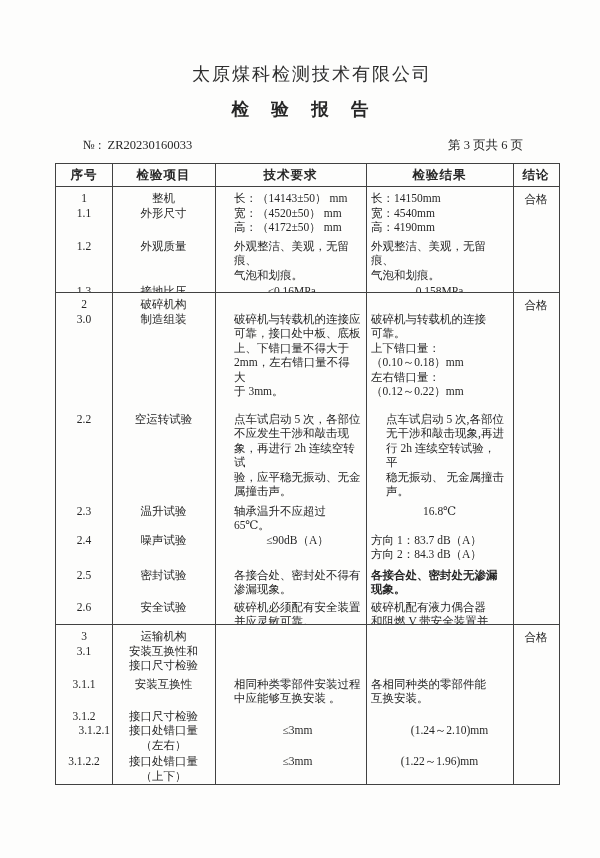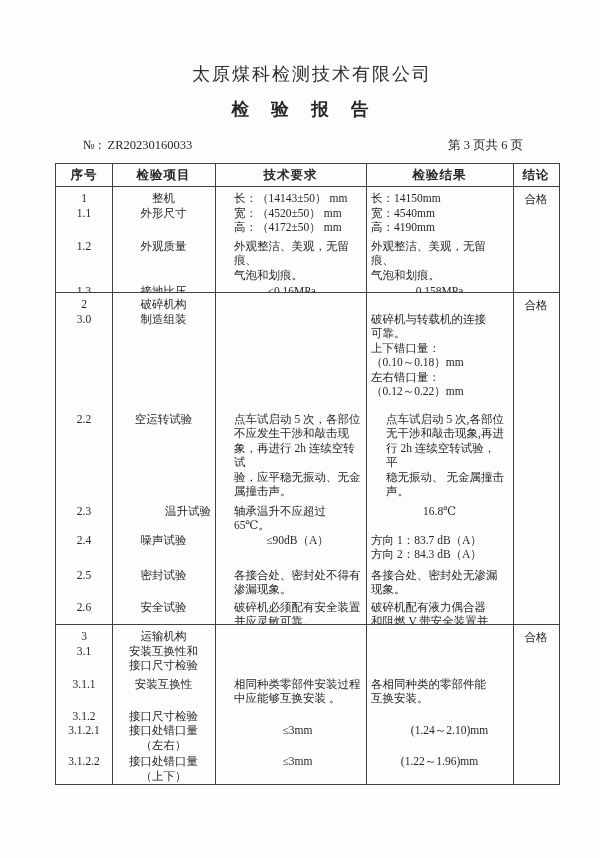--- a/index.html
+++ b/index.html
@@ -105,52 +105,57 @@
           <div class="cell c-res center" style="grid-area: 3 / 4; padding-top: 2px;">0.158MPa</div>
           <div class="cell c-concl" style="grid-row: 1 / span 3;">合格</div>
         </div>
         <div class="section s2">
           <div class="cell c-no" style="grid-area: 1 / 1;">2</div>
           <div class="cell c-item" style="grid-area: 1 / 2;">破碎机构</div>
           <div class="cell c-req" style="grid-area: 1 / 3;"></div>
           <div class="cell c-res" style="grid-area: 1 / 4;"></div>
           <div class="cell c-no" style="grid-area: 2 / 1;">3.0</div>
           <div class="cell c-item" style="grid-area: 2 / 2;">制造组装</div>
+          <div class="cell c-req" style="grid-area: 2 / 3;">破碎机与转载机的连接应
+可靠，接口处中板、底板
+上、下错口量不得大于
+2mm，左右错口量不得大
+于 3mm。</div>
           <div class="cell c-res" style="grid-area: 2 / 4;">破碎机与转载机的连接
 可靠。
 上下错口量：
 （0.10～0.18）mm
 左右错口量：
 （0.12～0.22）mm</div>
           <div class="cell c-no" style="grid-area: 3 / 1; padding-top: 13px;">2.2</div>
           <div class="cell c-item" style="grid-area: 3 / 2; padding-top: 13px;">空运转试验</div>
           <div class="cell c-req" style="grid-area: 3 / 3; padding-top: 13px;">点车试启动 5 次，各部位
 不应发生干涉和敲击现
 象，再进行 2h 连续空转试
 验，应平稳无振动、无金
 属撞击声。</div>
           <div class="cell c-res" style="grid-area: 3 / 4; padding-top: 13px; padding-left: 20px;">点车试启动 5 次,各部位
 无干涉和敲击现象,再进
 行 2h 连续空转试验， 平
 稳无振动、 无金属撞击
 声。</div>
           <div class="cell c-no" style="grid-area: 4 / 1; padding-top: 5px;">2.3</div>
-          <div class="cell c-item" style="grid-area: 4 / 2; padding-top: 5px; text-align: right;">温升试验</div>
+          <div class="cell c-item" style="grid-area: 4 / 2; padding-top: 5px;">温升试验</div>
           <div class="cell c-req" style="grid-area: 4 / 3; padding-top: 5px;">轴承温升不应超过 65℃。</div>
           <div class="cell c-res center" style="grid-area: 4 / 4; padding-top: 5px;">16.8℃</div>
           <div class="cell c-no" style="grid-area: 5 / 1;">2.4</div>
           <div class="cell c-item" style="grid-area: 5 / 2;">噪声试验</div>
           <div class="cell c-req center" style="grid-area: 5 / 3;">≤90dB（A）</div>
           <div class="cell c-res" style="grid-area: 5 / 4;">方向 1：83.7 dB（A）
 方向 2：84.3 dB（A）</div>
           <div class="cell c-no" style="grid-area: 6 / 1; padding-top: 6px;">2.5</div>
           <div class="cell c-item" style="grid-area: 6 / 2; padding-top: 6px;">密封试验</div>
           <div class="cell c-req" style="grid-area: 6 / 3; padding-top: 6px;">各接合处、密封处不得有
 渗漏现象。</div>
-          <div class="cell c-res" style="grid-area: 6 / 4; padding-top: 6px;">各接合处、密封处无渗漏
+          <div class="cell c-res" style="grid-area: 6 / 4; padding-top: 6px; font-weight: bold;">各接合处、密封处无渗漏
 现象。</div>
           <div class="cell c-no" style="grid-area: 7 / 1; padding-top: 3px;">2.6</div>
           <div class="cell c-item" style="grid-area: 7 / 2; padding-top: 3px;">安全试验</div>
           <div class="cell c-req" style="grid-area: 7 / 3; padding-top: 3px;">破碎机必须配有安全装置
 并应灵敏可靠。</div>
           <div class="cell c-res" style="grid-area: 7 / 4; padding-top: 3px;">破碎机配有液力偶合器
 和阻燃 V 带安全装置并
 灵敏可靠。</div>
           <div class="cell c-concl" style="grid-row: 1 / span 7;">合格</div>
         </div>
@@ -167,21 +172,21 @@
           <div class="cell c-no" style="grid-area: 3 / 1; padding-top: 4px;">3.1.1</div>
           <div class="cell c-item" style="grid-area: 3 / 2; padding-top: 4px;">安装互换性</div>
           <div class="cell c-req" style="grid-area: 3 / 3; padding-top: 4px;">相同种类零部件安装过程
 中应能够互换安装 。</div>
           <div class="cell c-res" style="grid-area: 3 / 4; padding-top: 4px;">各相同种类的零部件能
 互换安装。</div>
           <div class="cell c-no" style="grid-area: 4 / 1; padding-top: 3px;">3.1.2</div>
           <div class="cell c-item" style="grid-area: 4 / 2; padding-top: 3px;">接口尺寸检验</div>
           <div class="cell c-req" style="grid-area: 4 / 3; padding-top: 3px;"></div>
           <div class="cell c-res" style="grid-area: 4 / 4; padding-top: 3px;"></div>
-          <div class="cell c-no" style="grid-area: 5 / 1;">3.1.2.1</div>
+          <div class="cell c-no" style="grid-area: 5 / 1; text-align: right;">3.1.2.1</div>
           <div class="cell c-item" style="grid-area: 5 / 2;">接口处错口量
 （左右）</div>
           <div class="cell c-req center" style="grid-area: 5 / 3;">≤3mm</div>
           <div class="cell c-res center" style="grid-area: 5 / 4; padding-left: 25px;">(1.24～2.10)mm</div>
           <div class="cell c-no" style="grid-area: 6 / 1; padding-top: 2px;">3.1.2.2</div>
           <div class="cell c-item" style="grid-area: 6 / 2; padding-top: 2px;">接口处错口量
 （上下）</div>
           <div class="cell c-req center" style="grid-area: 6 / 3; padding-top: 2px;">≤3mm</div>
           <div class="cell c-res center" style="grid-area: 6 / 4; padding-top: 2px;">(1.22～1.96)mm</div>
           <div class="cell c-concl" style="grid-row: 1 / span 6;">合格</div>

